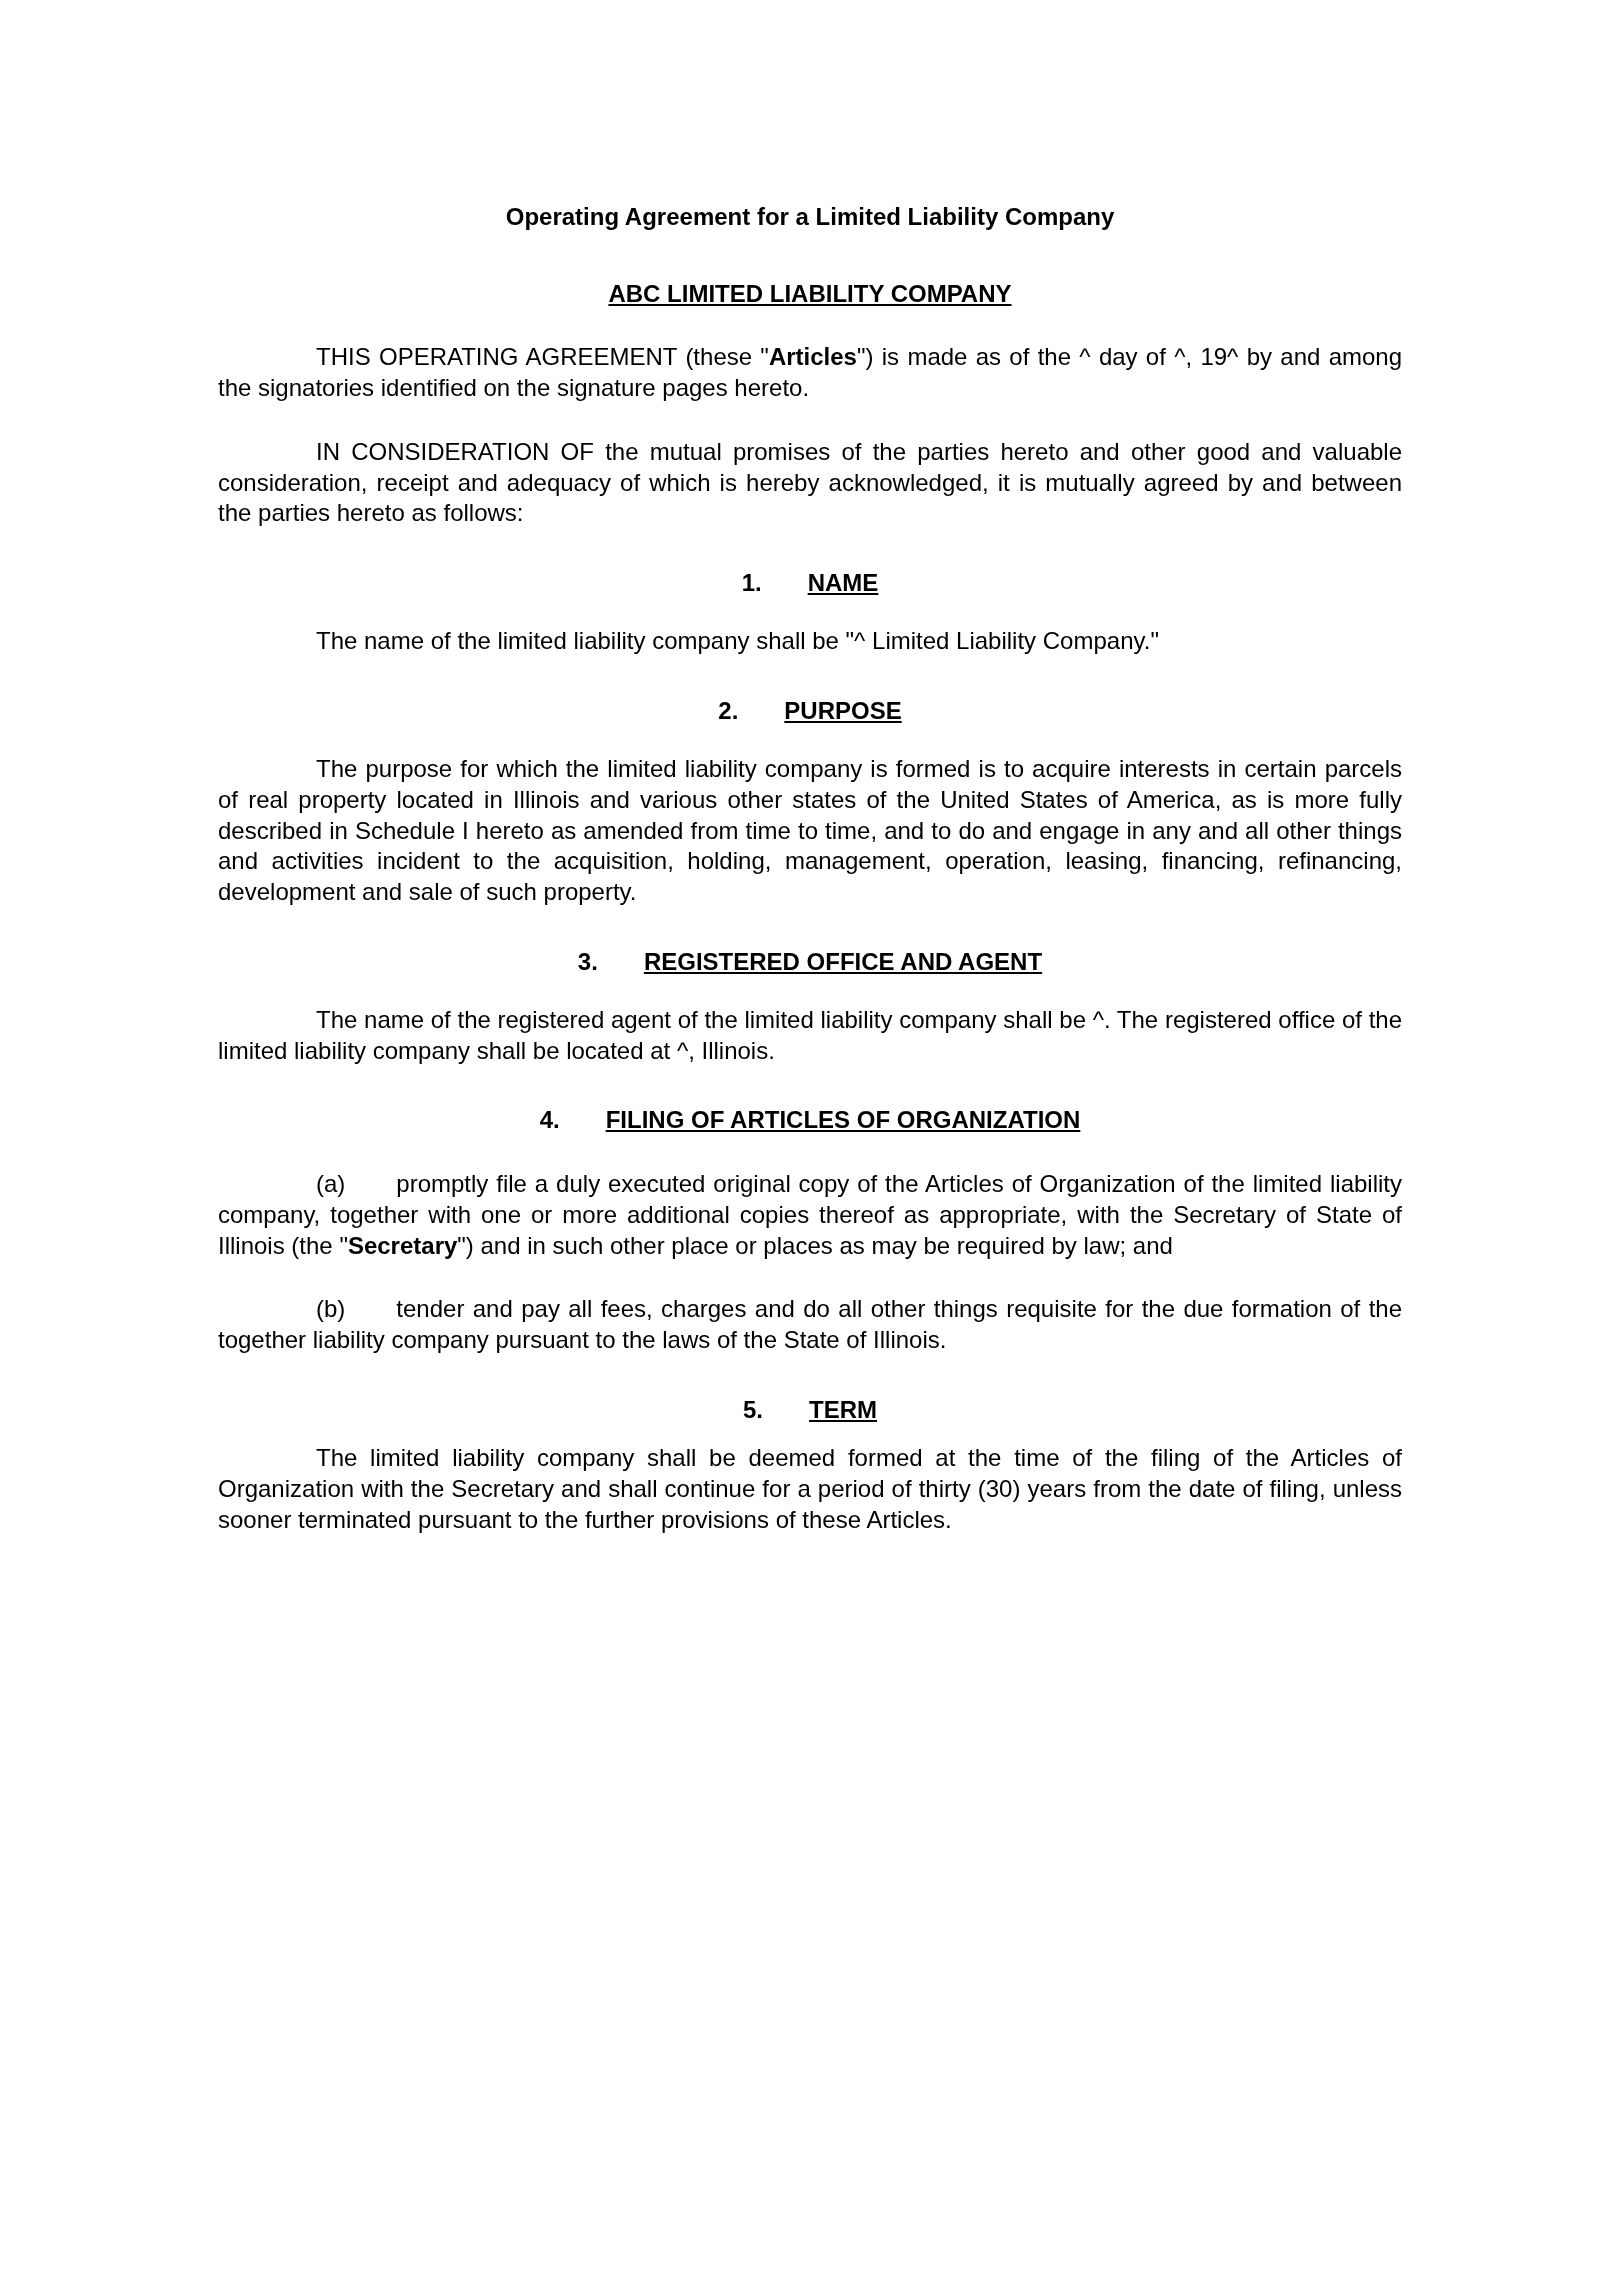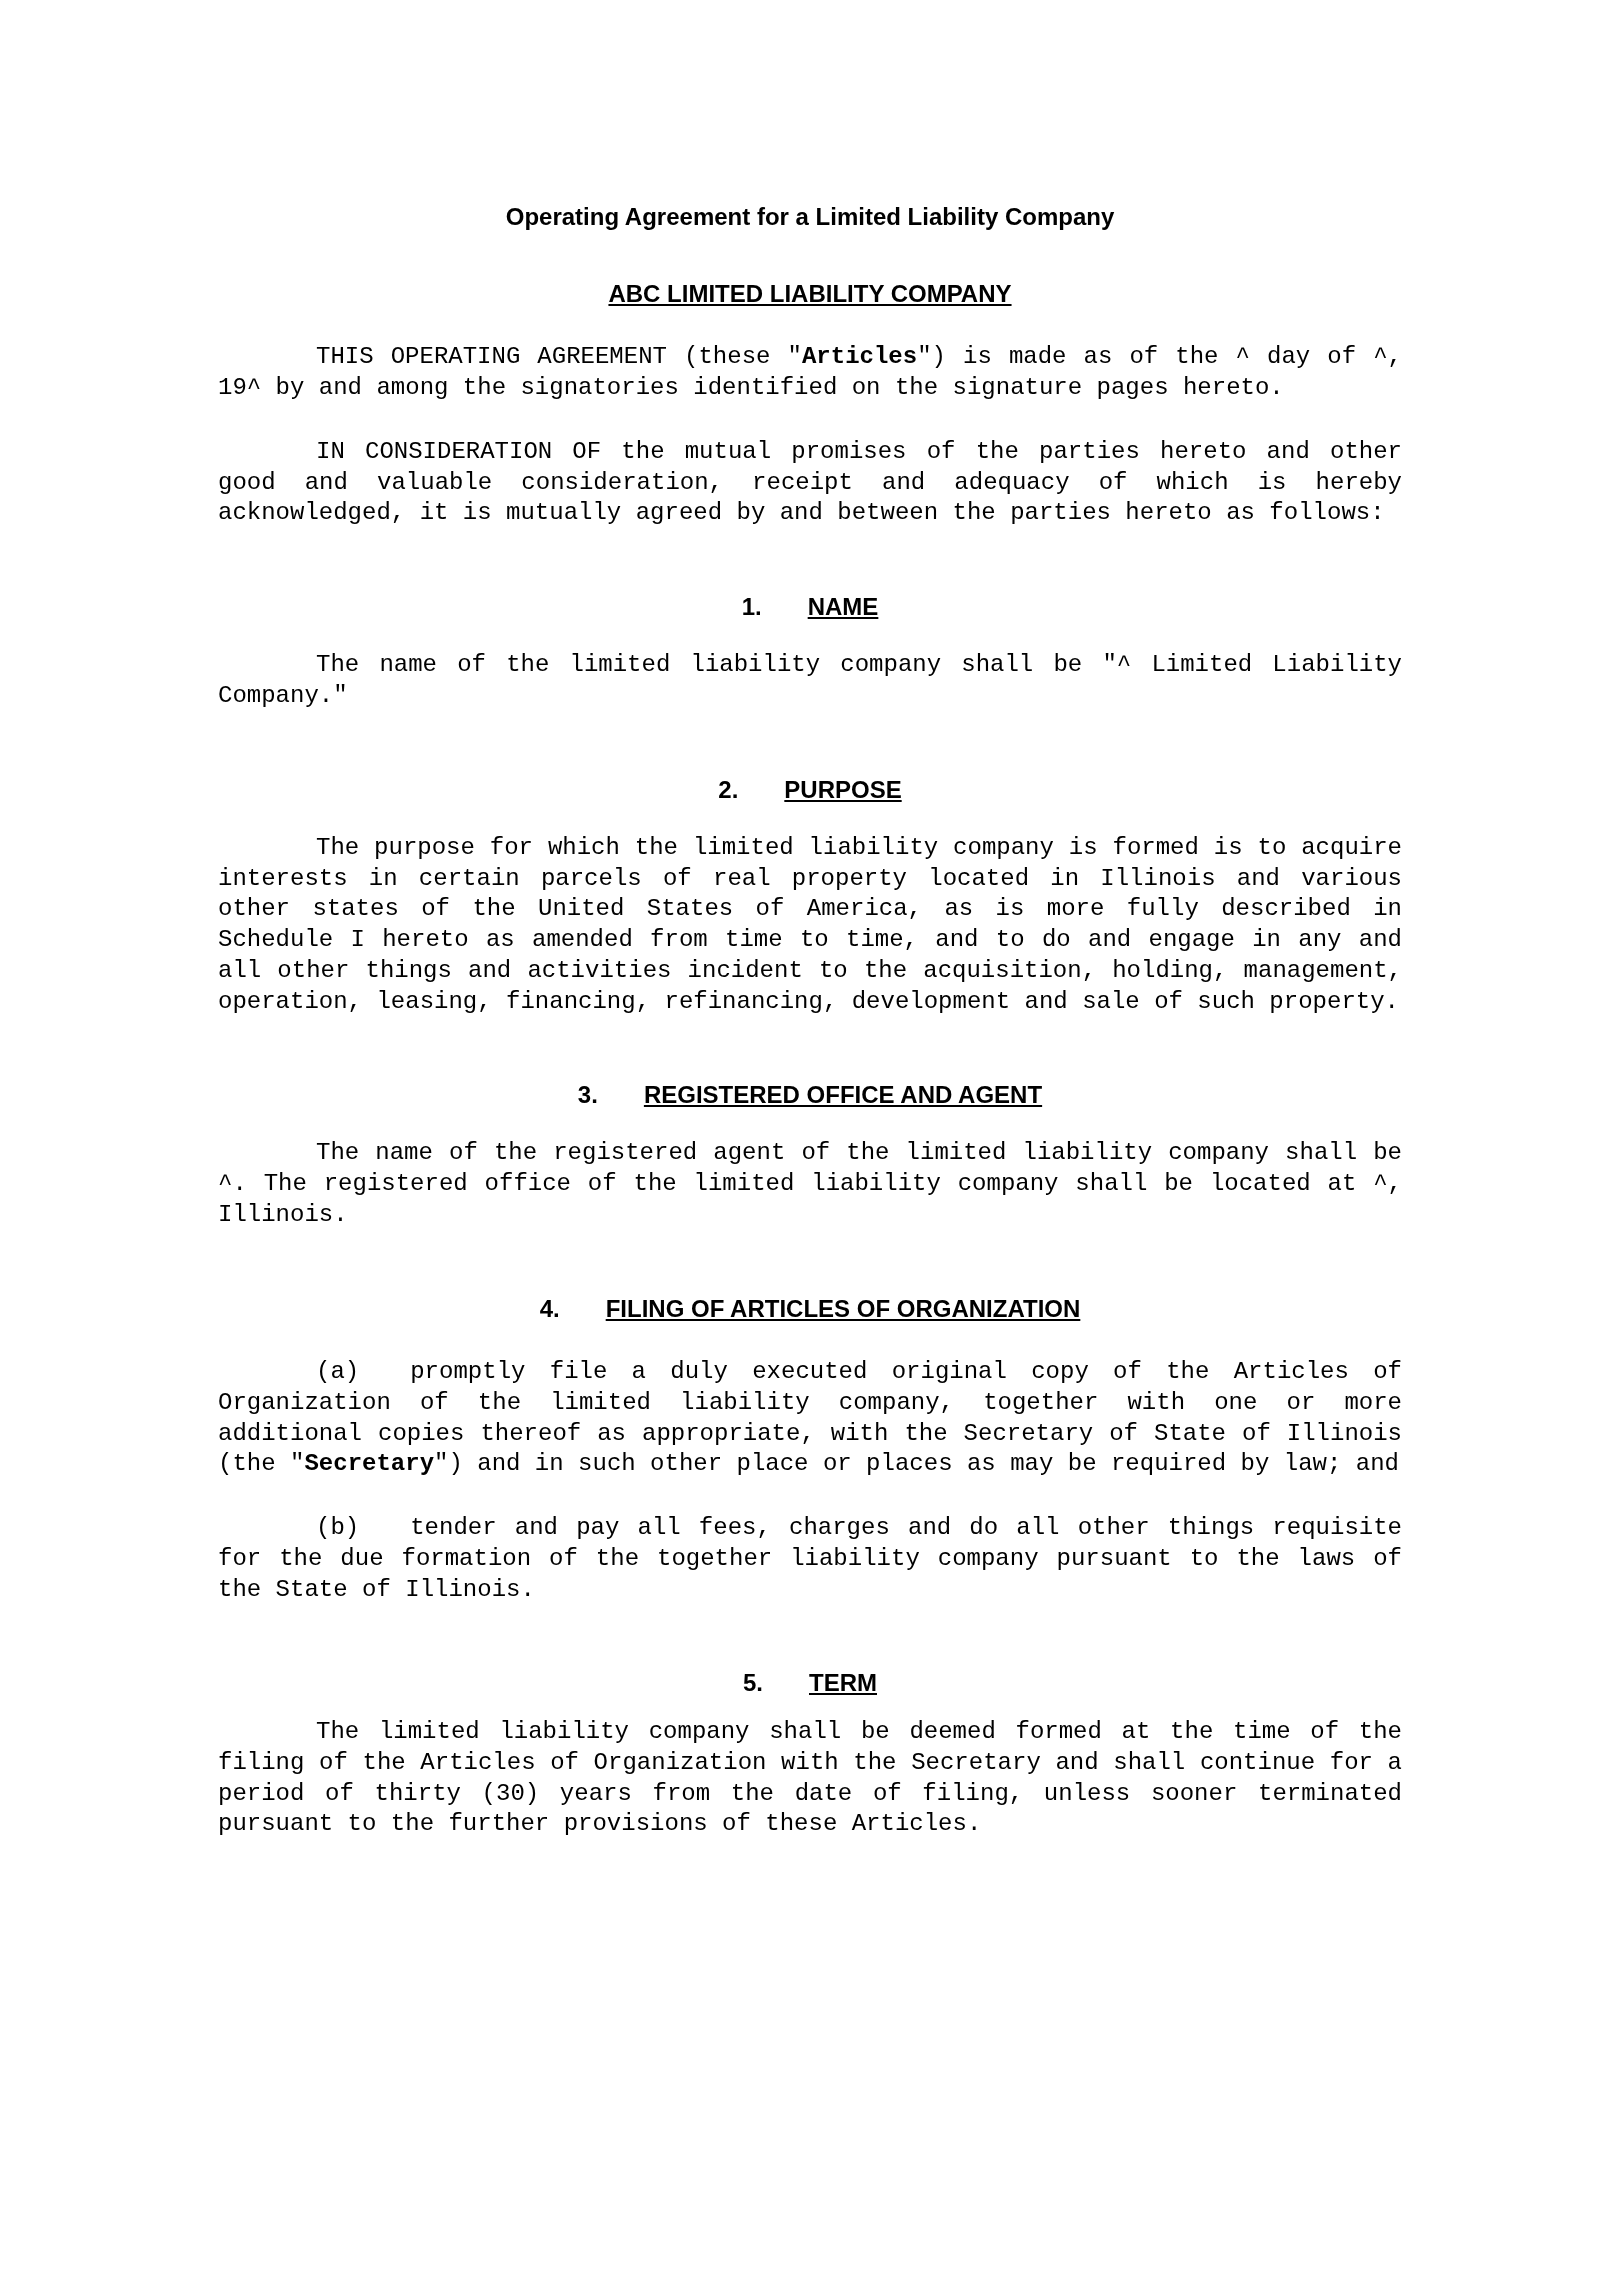--- a/index.html
+++ b/index.html
@@ -25,33 +25,32 @@
     margin-top: 46px;
     text-align: center;
     font-weight: bold;
   }
   .title-block .line { display: block; }
   .u { text-decoration: underline; }
   p.body-para {
     text-align: justify;
     text-indent: 98px;
     margin-top: 33px;
-    font-family: Liberation Mono, monospace;
   }
   p.after-heading { margin-top: 27.5px; }
   p.no-gap { margin-top: 18px; }
   .sec-heading {
     display: flex;
     justify-content: center;
     align-items: baseline;
     gap: 46px;
     font-weight: bold;
     margin-top: 39px;
   }
-  .sec-heading .sec-title { text-decoration: underline; margin-top: 24px; }
+  .sec-heading .sec-title { text-decoration: underline; }
   .tab-gap { display: inline-block; width: 51px; }
   b { font-weight: bold; }
 </style>
 </head>
 <body>
 
 <div class="page">
 
   <div class="doc-heading">Operating Agreement for a Limited Liability Company</div>
 

